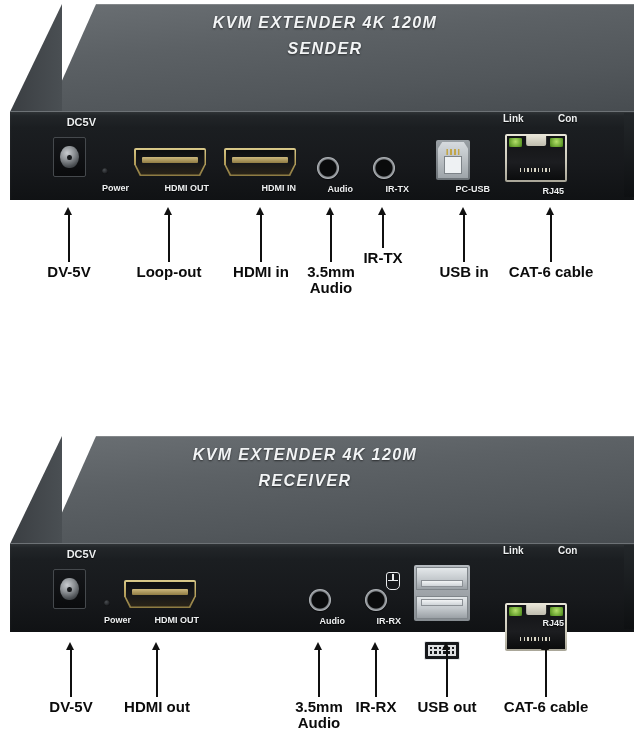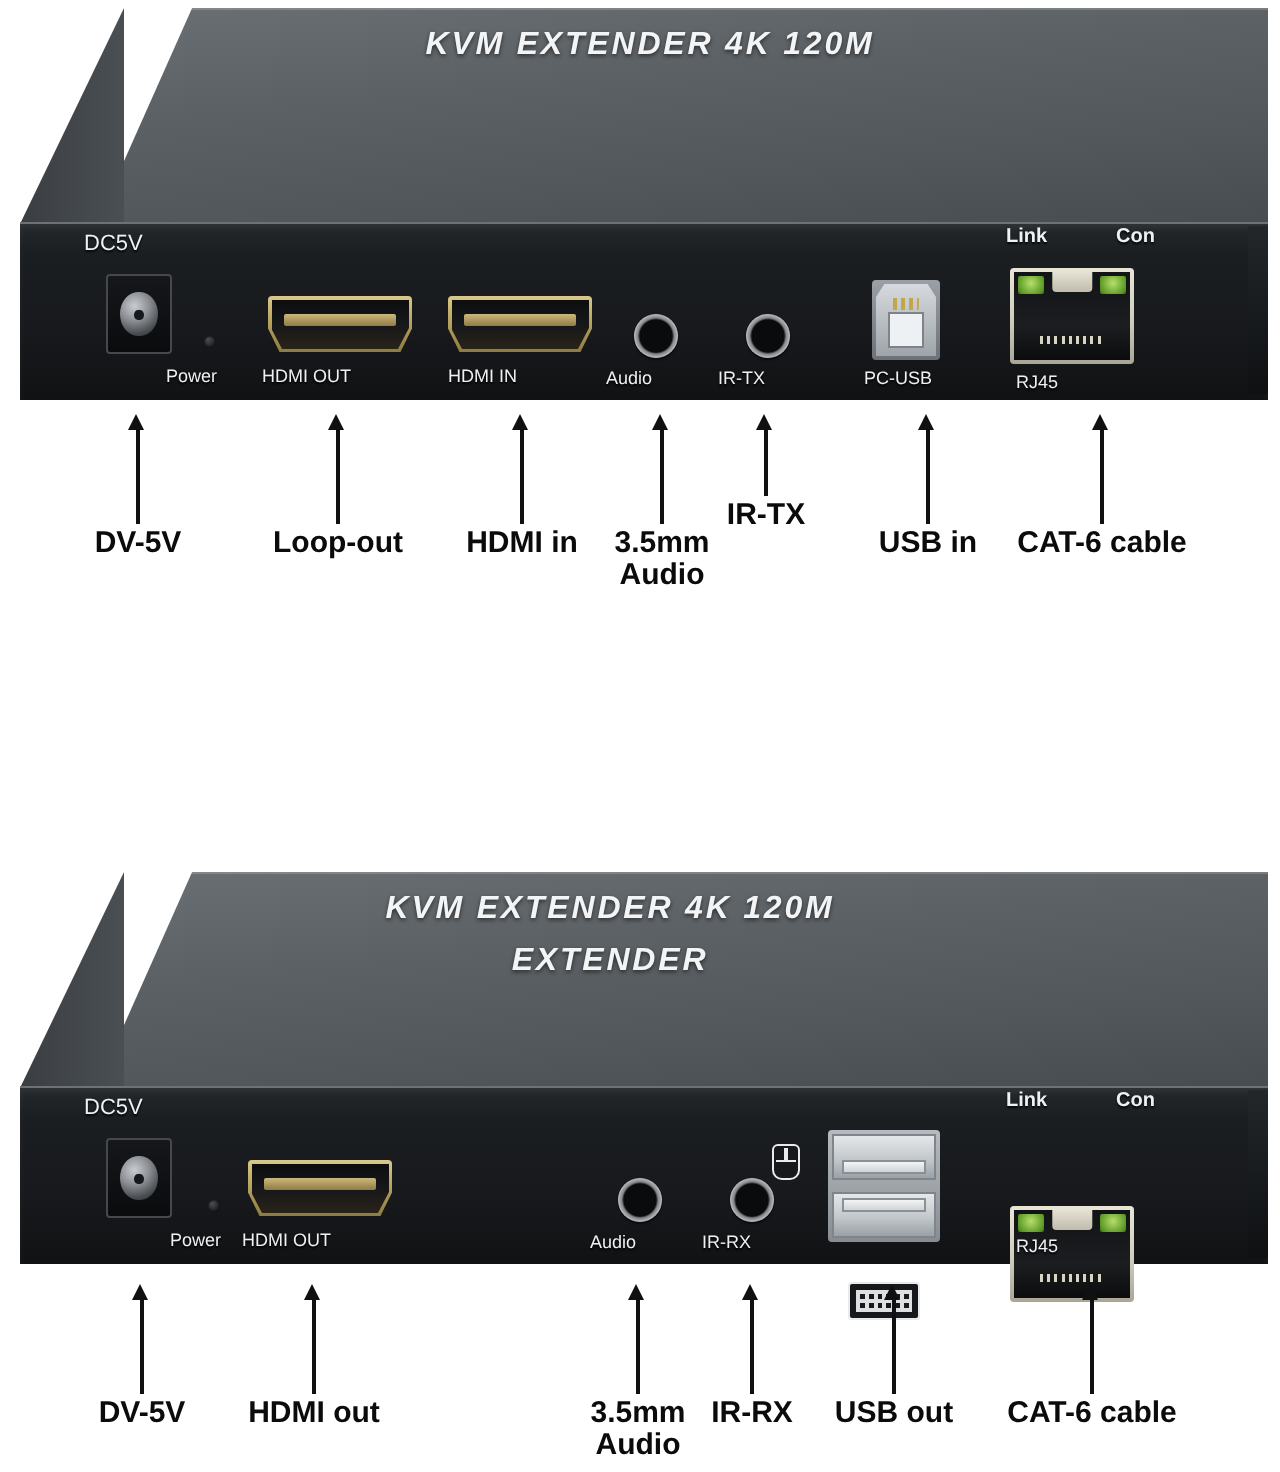--- a/index.html
+++ b/index.html
@@ -52,23 +52,23 @@
     position:absolute;
     background:linear-gradient(180deg,#23272a,#0e1012);
   }
 
   
   .port{position:absolute;}
   .port-label{
     position:absolute;
     color:#eef0f1;
     font-size:9px;
-    font-weight:normal;
+    font-weight:bold;
     white-space:nowrap;
-    text-align:left;
+    text-align:right;
     text-shadow:0 1px 1px rgba(0,0,0,.9);
   }
   .port-label.top{font-size:11px;}
 
   
   .dc-jack{
     background:linear-gradient(180deg,#15171a,#0a0b0d);
     border:1px solid #45494d;
     border-radius:2px;
     display:flex;align-items:center;justify-content:center;
@@ -273,20 +273,21 @@
 <body>
 
 <div class="stage">
 
   <div class="device" style="left:0;top:0;width:640px;height:215px;">
 
     <div class="top-face" style="left:48px;top:4px;width:586px;height:108px;"></div>
     <div class="top-left-edge" style="left:10px;top:4px;width:52px;height:108px;"></div>
 
     <div class="brand brand-1" style="left:55px;top:14px;width:540px;">KVM EXTENDER 4K 120M</div>
+    <div class="brand brand-2" style="left:55px;top:40px;width:540px;">SENDER</div>
 
     <div class="front-face" style="left:10px;top:111px;width:624px;height:88px;"></div>
     <div class="front-right-cap" style="left:624px;top:113px;width:10px;height:84px;"></div>
 
     <div class="port-label top" style="left:42px;top:116px;width:54px;">DC5V</div>
     <div class="port dc-jack" style="left:53px;top:137px;width:31px;height:38px;">
         <i></i>
       </div>
 
     <div class="port led" style="left:102px;top:168px;width:6px;height:6px;"></div>
@@ -365,21 +366,21 @@
     <div class="callout-line" style="left:550px;top:214px;height:48px;"></div>
     <div class="callout-text" style="left:551px;top:264px;">CAT-6 cable</div>
   </div>
 
   <div class="device" style="left:0;top:432px;width:640px;height:215px;">
 
     <div class="top-face" style="left:48px;top:4px;width:586px;height:108px;"></div>
     <div class="top-left-edge" style="left:10px;top:4px;width:52px;height:108px;"></div>
 
     <div class="brand brand-1" style="left:45px;top:14px;width:520px;">KVM EXTENDER 4K 120M</div>
-    <div class="brand brand-2" style="left:45px;top:40px;width:520px;">EXTENDER</div>
+    <div class="brand brand-2" style="left:45px;top:40px;width:520px;">RECEIVER</div>
 
     <div class="front-face" style="left:10px;top:111px;width:624px;height:88px;"></div>
     <div class="front-right-cap" style="left:624px;top:113px;width:10px;height:84px;"></div>
 
     <div class="port-label top" style="left:42px;top:116px;width:54px;">DC5V</div>
     <div class="port dc-jack" style="left:53px;top:137px;width:31px;height:38px;">
         <i></i>
       </div>
 
     <div class="port led" style="left:104px;top:168px;width:6px;height:6px;"></div>

